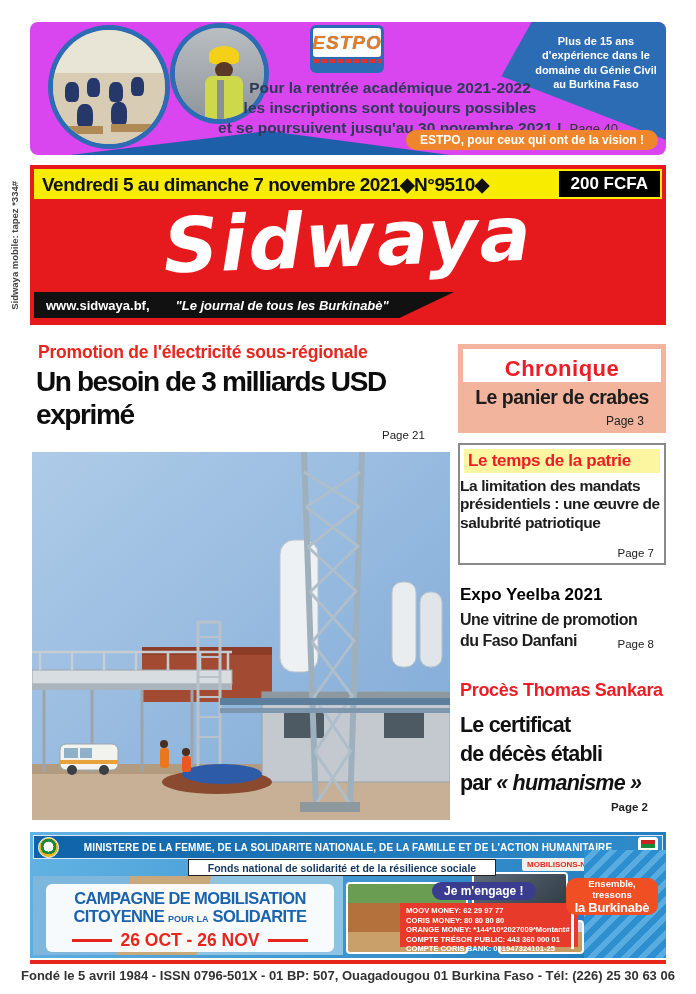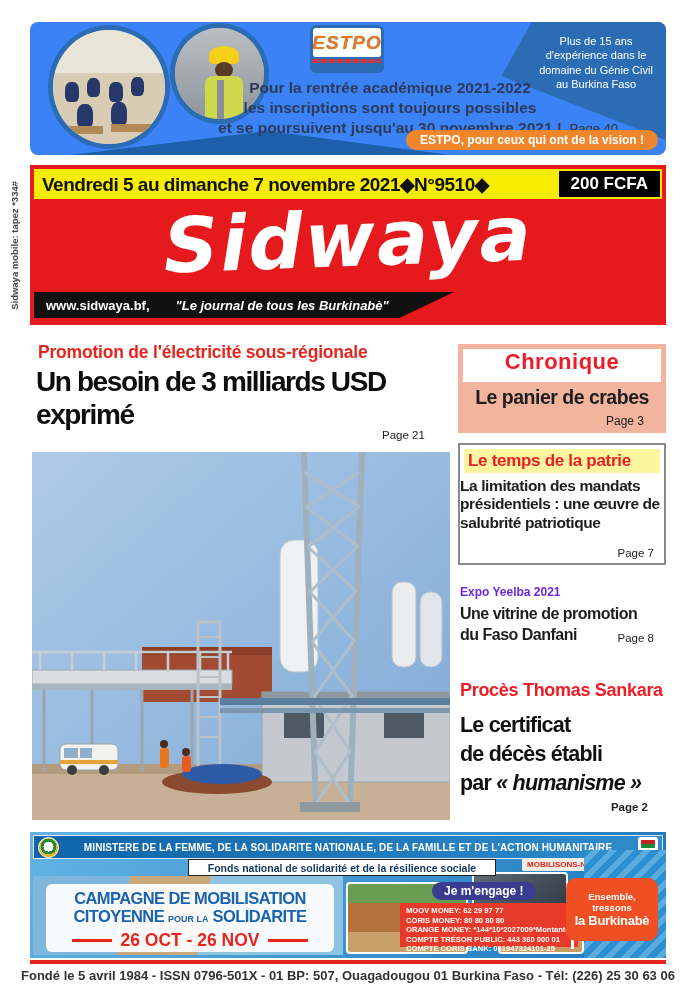--- a/index.html
+++ b/index.html
@@ -1,27 +1,27 @@
 <!DOCTYPE html>
 <html><head>
 <meta charset="utf-8">
 <style>
   * { margin:0; padding:0; box-sizing:border-box; }
   body { background:#e9e9e9; font-family:"Liberation Sans", sans-serif; }
   #page { position:relative; width:696px; height:994px; background:#ffffff; margin:0 auto; overflow:hidden; }
 
   
   .top-ad { position:absolute; left:30px; top:22px; width:636px; height:133px;
-    background:#3b82f6; border-radius:8px; overflow:hidden; }
+    background:#d946ef; border-radius:8px; overflow:hidden; }
   .ad-swoosh { position:absolute; left:40px; bottom:0; width:380px; height:24px;
     background:#1d5fa8; clip-path:polygon(0 100%, 52% 0, 100% 100%); }
   .ad-blue-corner { position:absolute; right:0; top:0; width:168px; height:118px;
     background:#2b6cb4; clip-path:polygon(20% 0, 100% 0, 100% 100%, 2% 46%); }
   .ad-note { position:absolute; right:6px; top:12px; width:128px; color:#fff;
-    font-size:11px; font-weight:normal; text-align:center; line-height:1.3; }
+    font-size:11px; font-weight:bold; text-align:center; line-height:1.3; }
   .ad-circle { position:absolute; border:5px solid #2b6cb4; border-radius:50%;
     overflow:hidden; background:#cabfa8; }
   .circle-big { left:18px; top:3px; width:122px; height:124px; }
   .circle-small { left:140px; top:1px; width:99px; height:101px; }
   .classroom { position:relative; width:100%; height:100%;
     background:linear-gradient(#e8e4d6 0 38%, #d8cdb4 38% 100%); }
   .classroom i { position:absolute; display:block; background:#26386a; border-radius:40% 40% 30% 30%; }
   .classroom .desk { background:#b08a55; border-radius:0; }
   .worker-photo { position:relative; width:100%; height:100%;
     background:linear-gradient(#b9bec2, #8f969c); }
@@ -66,36 +66,36 @@
   .kicker { position:absolute; left:38px; top:342px; color:#e8251d; font-weight:bold;
     font-size:17.5px; letter-spacing:-0.2px; }
   .headline { position:absolute; left:36px; top:365px; width:424px; color:#0d0d0d;
     font-weight:bold; font-size:28px; letter-spacing:-1.4px; line-height:1.18; }
   .lead-page { position:absolute; left:382px; top:429px; font-size:11.5px; color:#222; }
   .lead-photo { position:absolute; left:32px; top:452px; width:418px; height:368px; background:#9cc0e4; }
 
   
   .chronique-box { position:absolute; left:458px; top:344px; width:208px; height:89px; background:#f2b49c; }
   .chronique-strip { position:absolute; left:5px; top:5px; right:5px; height:33px; background:#fff;
-    display:flex; align-items:flex-start; justify-content:center; }
+    display:flex; align-items:flex-end; justify-content:center; }
   .chronique-label { color:#ee1c24; font-weight:bold; font-size:22px; letter-spacing:0.5px; }
   .chronique-title { position:absolute; left:0; right:0; top:42px; text-align:center;
     color:#1d1d1d; font-weight:bold; font-size:19.5px; letter-spacing:-0.5px; }
   .chronique-page { position:absolute; right:22px; bottom:5px; font-size:12px; color:#222; }
 
   .patrie-box { position:absolute; left:458px; top:443px; width:208px; height:122px;
     background:#fff; border:2px solid #8a8a8a; }
   .patrie-strip { margin:4px 4px 3px 4px; background:#fcf6a0; padding:2px 4px; }
   .patrie-label { color:#ee1c24; font-weight:bold; font-size:17px; letter-spacing:-0.3px; }
   .patrie-title { padding:1px 0; color:#1d1d1d; font-weight:bold; font-size:15.5px;
     line-height:1.18; letter-spacing:-0.4px; }
   .patrie-page { position:absolute; right:10px; bottom:4px; font-size:11.5px; color:#222; }
 
   .expo-sec { position:absolute; left:460px; top:585px; width:206px; }
-  .expo-label { color:#6d28d9; font-weight:bold; font-size:12px; }
+  .expo-label { color:#000000; font-weight:bold; font-size:17px; }
   .expo-title { margin-top:5px; color:#1d1d1d; font-weight:bold; font-size:16px;
     line-height:1.3; letter-spacing:-0.5px; width:180px; }
   .expo-page { position:absolute; right:12px; bottom:2px; font-size:11.5px; color:#222; }
 
   .proces-sec { position:absolute; left:460px; top:680px; width:206px; }
   .proces-label { color:#ee1c24; font-weight:bold; font-size:18px; letter-spacing:-0.3px; }
   .proces-title { margin-top:10px; color:#111; font-weight:bold; font-size:21.5px;
     line-height:1.35; letter-spacing:-0.8px; }
   .proces-quote { font-style:italic; }
   .proces-page { text-align:right; margin-top:3px; padding-right:18px; font-size:11.5px; color:#222;font-weight:bold; }
@@ -138,21 +138,21 @@
     font-weight:bold; font-size:8px; padding:2px 5px; border-radius:2px; }
   .engage { position:absolute; left:402px; top:50px; background:#3a3d8f; color:#fff;
     font-weight:bold; font-size:12px; padding:2px 12px; border-radius:9px; }
   .payments { position:absolute; left:370px; top:71px; width:178px; height:44px;
     background:#e83a2a; padding:3px 8px 3px 6px; }
   .payments div { color:#fff; font-weight:bold; font-size:7.6px; line-height:1.26; white-space:nowrap; }
   .pay-bar { position:absolute; right:4px; top:6px; width:3px; height:40px; background:#fff; }
   .stripes { position:absolute; right:0; top:18px; width:82px; height:108px;
     background:repeating-linear-gradient(135deg,#2d8fd0 0 6px,#58ace0 6px 12px); }
   .ensemble { position:absolute; right:8px; top:46px; width:92px; background:#f04e23;
-    border-radius:10px; color:#fff; text-align:center; padding:13px 2px; }
+    border-radius:10px; color:#fff; text-align:center; padding:0 2px; }
   .ens-1 { font-size:9.5px; font-weight:bold; }
   .ens-2 { font-size:13px; font-weight:bold; letter-spacing:-0.3px; }
 
   .red-rule { position:absolute; left:30px; top:960px; width:636px; height:4px; background:#e8251d; }
   .footer-line { position:absolute; left:0; right:0; top:968px; text-align:center;
     font-size:13px; color:#333;font-weight:bold; }
 </style>
 </head>
 <body>
 

